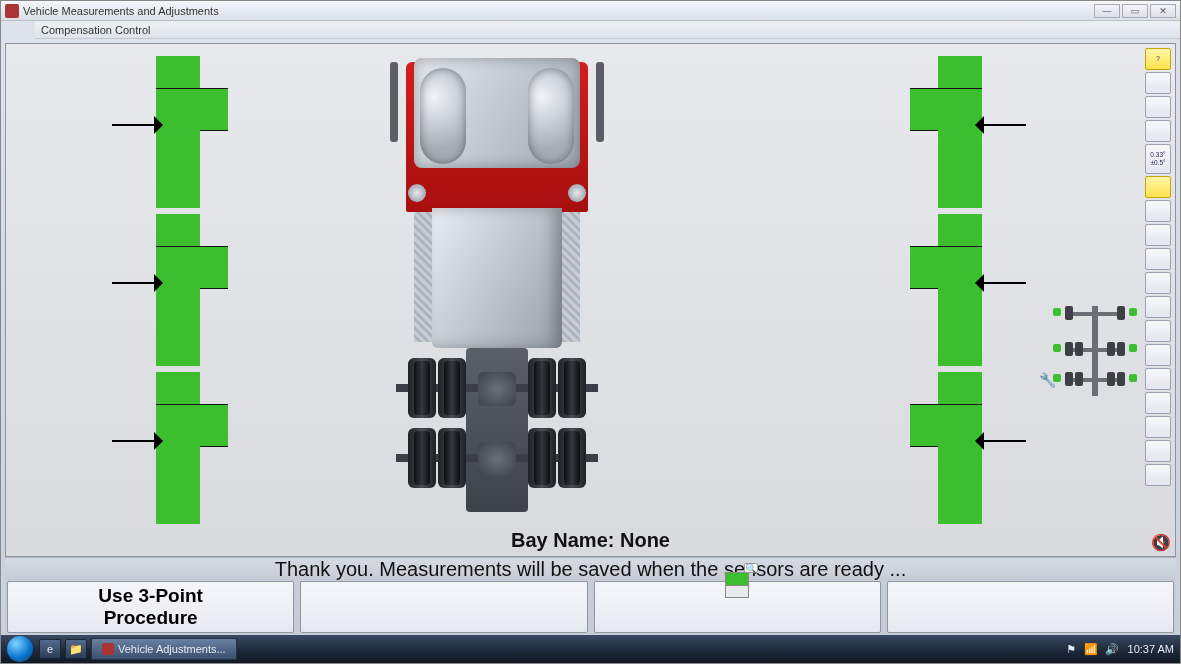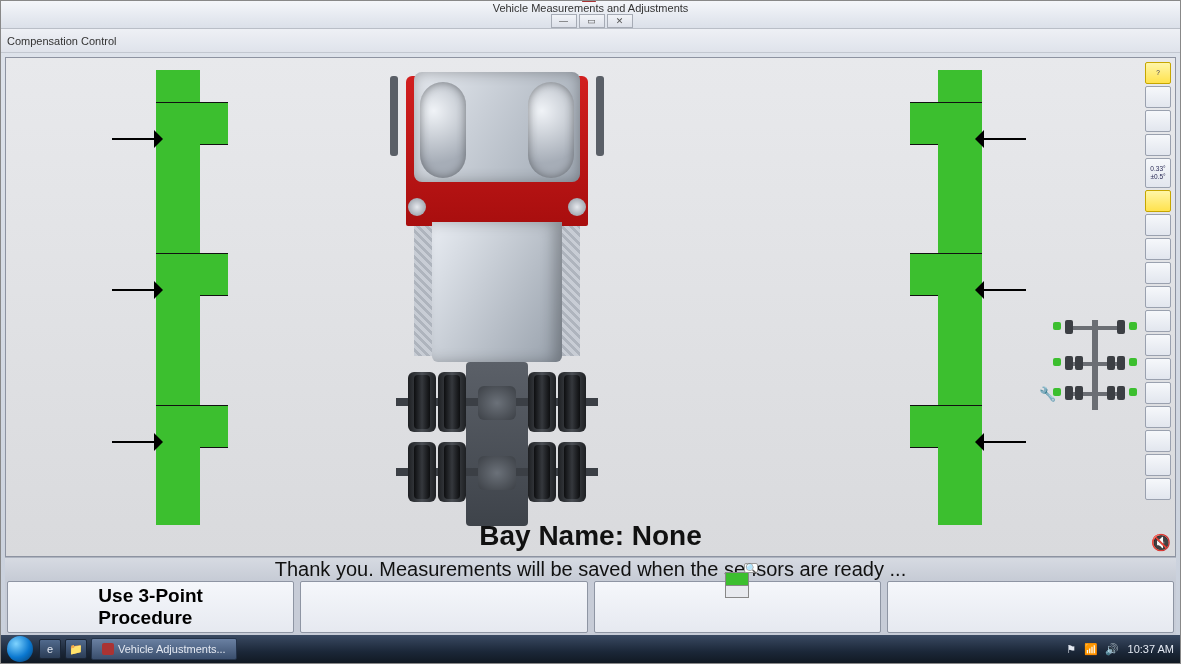--- a/index.html
+++ b/index.html
@@ -12,43 +12,43 @@
 }
 .window-frame {
   width: 100%;
   height: 100%;
   display: flex;
   flex-direction: column;
   background: linear-gradient(#dfe4ec, #c8cfdb);
   border: 1px solid #888;
 }
 .title-bar {
-  height: 28px;
+  height: 20px;
   background: linear-gradient(#f4f6fa, #dbe0e9);
   display: flex;
   align-items: center;
   padding: 0 4px;
   font-size: 11px;
   color: #333;
   border-bottom: 1px solid #b9bec7;
-  flex-direction: column;
 }
 .title-bar .app-icon { width: 14px; height: 14px; background: #a33; border-radius: 2px; margin-right: 4px; }
 .title-bar .title-text { flex: 1; }
 .title-bar .win-controls { display: flex; gap: 0; }
 .title-bar .win-btn { width: 26px; height: 14px; border: 1px solid #a6abb5; background: linear-gradient(#f2f4f8,#dce0e9); font-size: 9px; line-height: 12px; text-align: center; color: #555; cursor: pointer; margin-left: 2px; }
 .menu-bar {
-  height: 24px;
+  height: 18px;
   background: linear-gradient(#eef0f5,#dfe3eb);
   padding: 0 6px;
   font-size: 11px;
   color: #333;
   display: flex;
   align-items: center;
   border-bottom: 1px solid #c2c7d0;
+  margin-left: 34px;
 }
 .content-wrap {
   flex: 1;
   display: flex;
   flex-direction: column;
   padding: 4px 4px 0 4px;
 }
 .diagram-area {
   flex: 1;
   background: linear-gradient(#e8e9ec, #d9dadd);
@@ -150,21 +150,21 @@
 .wheel::after { content:""; position:absolute; inset:3px 6px; background: linear-gradient(90deg,#0d0e10,#35383d 50%,#0d0e10); border-radius:4px; }
 .wheel.fl1 { top: 302px; left: 22px; } .wheel.fl2 { top: 302px; left: 52px; }
 .wheel.fr1 { top: 302px; right: 22px; } .wheel.fr2 { top: 302px; right: 52px; }
 .wheel.rl1 { top: 372px; left: 22px; } .wheel.rl2 { top: 372px; left: 52px; }
 .wheel.rr1 { top: 372px; right: 22px; } .wheel.rr2 { top: 372px; right: 52px; }
 .bay-label {
   position: absolute;
   bottom: 4px;
   left: 0; right: 0;
   text-align: center;
-  font-size: 28px;
+  font-size: 20px;
   font-weight: bold;
   color: #111;
 }
 .speaker-icon { position: absolute; right: 4px; bottom: 4px; font-size: 16px; color: #7d2b2b; }
 .status-line {
   height: 24px;
   text-align: center;
   font-size: 20px;
   color: #111;
   background: linear-gradient(#d6dae2,#c6cbd5);
@@ -377,21 +377,21 @@
 
       <div class="bay-label">Bay Name: None</div>
       <div class="speaker-icon">🔇</div>
 
     </div>
 
     <div class="status-line">Thank you.  Measurements will be saved when the sensors are ready ...</div>
 
     <div class="button-row">
       <div class="big-btn">
-        <span style="white-space:pre-line;">Use 3-Point
+        <span style="white-space:pre-line;text-align:center">Use 3-Point
 Procedure</span>
       </div>
       <div class="big-btn">
         <span></span>
       </div>
       <div class="big-btn">
         <div class="btn-swatch">
           <div class="mag">🔍</div>
           <div class="top"></div>
             <div class="bot"></div>

